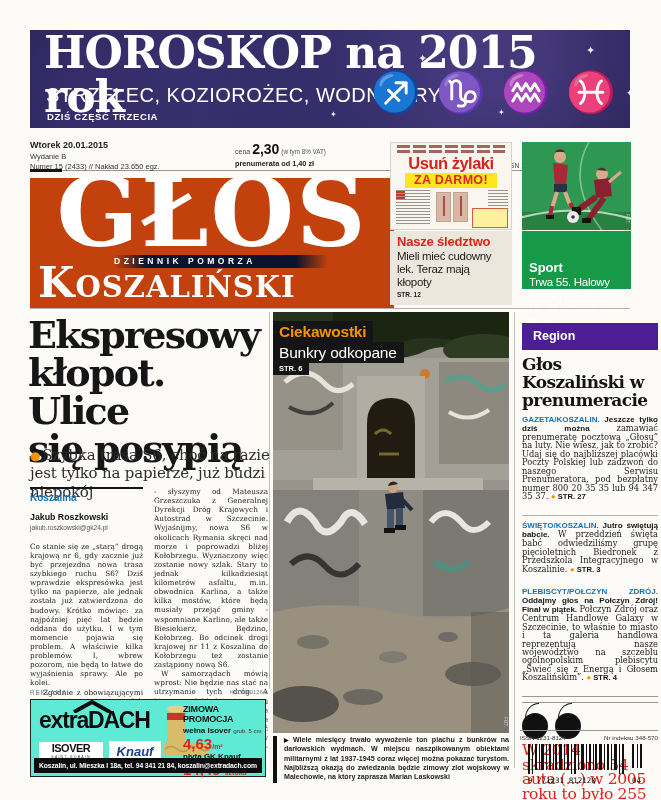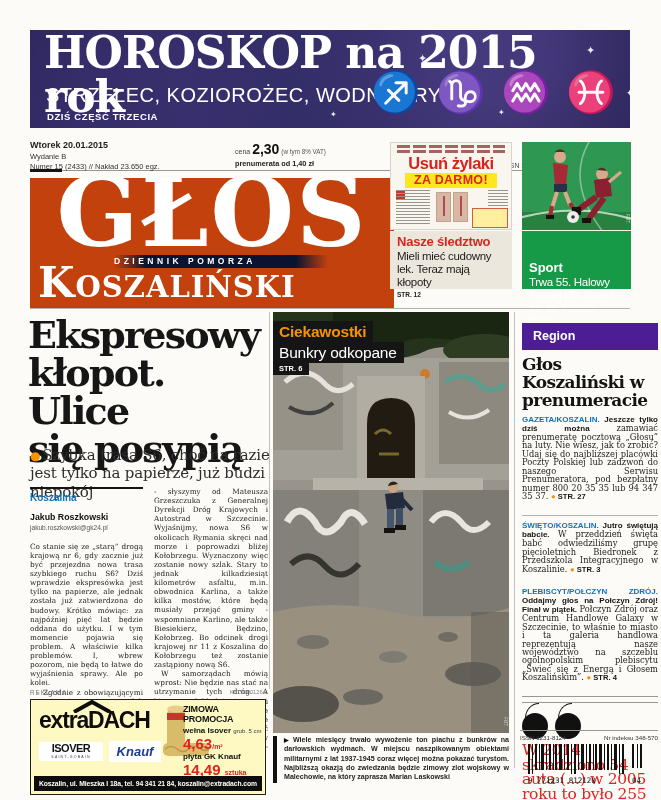--- a/index.html
+++ b/index.html
@@ -53,21 +53,21 @@
   .clip-row{position:relative;height:40px;margin:2px 5px 0;}
   .clip-lines{position:absolute;background:repeating-linear-gradient(180deg,#97958e 0 1px,transparent 1px 3px);}
   .cl1{left:0;top:0;width:34px;height:34px;}
   .cl2{left:92px;top:0;width:20px;height:16px;}
   .clip-drop{position:absolute;left:0;top:0;width:9px;height:10px;background:#c0392b;}
   .clip-leg{position:absolute;top:2px;width:13px;height:28px;background:#d8b7a4;border:1px solid #c5a28e;}
   .clip-leg i{display:block;width:2px;height:20px;background:#b04a52;margin:3px auto;}
   .lg1{left:40px}.lg2{left:57px}
   .clip-box{position:absolute;left:76px;top:18px;width:34px;height:18px;background:#ffef9e;border:1px solid #d55a4a;}
   
-  .invest{position:absolute;left:390px;top:231px;width:122px;height:58px;background:#ebe7dc;
+  .invest{position:absolute;left:390px;top:231px;width:122px;height:74px;background:#ebe7dc;
     padding:4px 7px;box-sizing:border-box;}
   .invest-kicker{color:#da251d;font:bold 13px/1.05 "Liberation Sans",sans-serif;letter-spacing:-.2px;}
   .teaser-title{color:#1d1d1d;font:11.5px/1.13 "Liberation Sans",sans-serif;margin-top:1px;letter-spacing:-.3px;}
   .teaser-page{font:bold 6.5px/1 "Liberation Sans",sans-serif;margin-top:3px;}
   .sport-photo{position:absolute;left:522px;top:142px;width:109px;height:88px;overflow:hidden;}
   .sport-panel{position:absolute;left:522px;top:231px;width:109px;height:58px;background:#169a48;
     color:#fff;padding:4px 7px;box-sizing:border-box;}
   .sp-kicker{font:bold 13px/1.05 "Liberation Sans",sans-serif;margin-top:26px;}
   .sport-panel .teaser-title{color:#fff;}
   .credit-v{position:absolute;right:1px;bottom:6px;writing-mode:vertical-rl;font-size:4.5px;color:rgba(255,255,255,.75);}
@@ -116,21 +116,21 @@
   .rp{font-family:"Liberation Sans",sans-serif;font-weight:bold;font-size:7.6px;color:#141414;white-space:nowrap;}
   .dbl{margin-top:6px;border-top:1px solid #9b9892;height:5px;border-bottom:1px solid #9b9892;}
   .qmarks{margin-top:6px;display:flex;gap:7px;height:30px;}
   .qmark{position:relative;width:26px;height:26px;background:#111;border-radius:50%;margin-top:4px;}
   .qmark::before{content:"";position:absolute;left:3px;top:-10px;width:13px;height:14px;
     border-left:1.6px solid #111;border-top:1.6px solid #111;border-radius:100% 0 0 0;}
   .quote{margin-top:4px;color:#e0231f;font:15.5px/14.5px "DejaVu Serif",serif;letter-spacing:-.3px;}
   
   .rk-label{position:absolute;left:30px;top:689px;font-size:6.3px;color:#777;letter-spacing:1px;}
   .rk-code{position:absolute;left:186px;top:689px;width:80px;text-align:right;font-size:5.8px;color:#888;}
-  .ad{position:absolute;left:30px;top:699px;width:236px;height:96px;background:#fef9c3;
+  .ad{position:absolute;left:30px;top:699px;width:236px;height:78px;background:#5eead4;
     border:1px solid #22201a;box-sizing:border-box;}
   .ad-brand{position:absolute;left:8px;top:9px;font:bold 23px/1 "Liberation Sans",sans-serif;
     letter-spacing:-1.2px;color:#0d0d0d;}
   .ad-roof{position:absolute;left:41px;top:0px;}
   .ad-isover{position:absolute;left:8px;top:42px;width:64px;height:19px;background:#fff;text-align:center;}
   .iso-txt{font:bold 11px/13px "Liberation Sans",sans-serif;color:#111;letter-spacing:-.5px;}
   .iso-sub{font-size:3.5px;letter-spacing:1.2px;color:#444;line-height:4px;}
   .ad-knauf{position:absolute;left:78px;top:41px;width:52px;height:21px;background:#fff;
     display:flex;align-items:center;justify-content:center;}
   .knauf-txt{color:#1b3f94;font:bold italic 13px "Liberation Sans",sans-serif;font-style:italic;}

